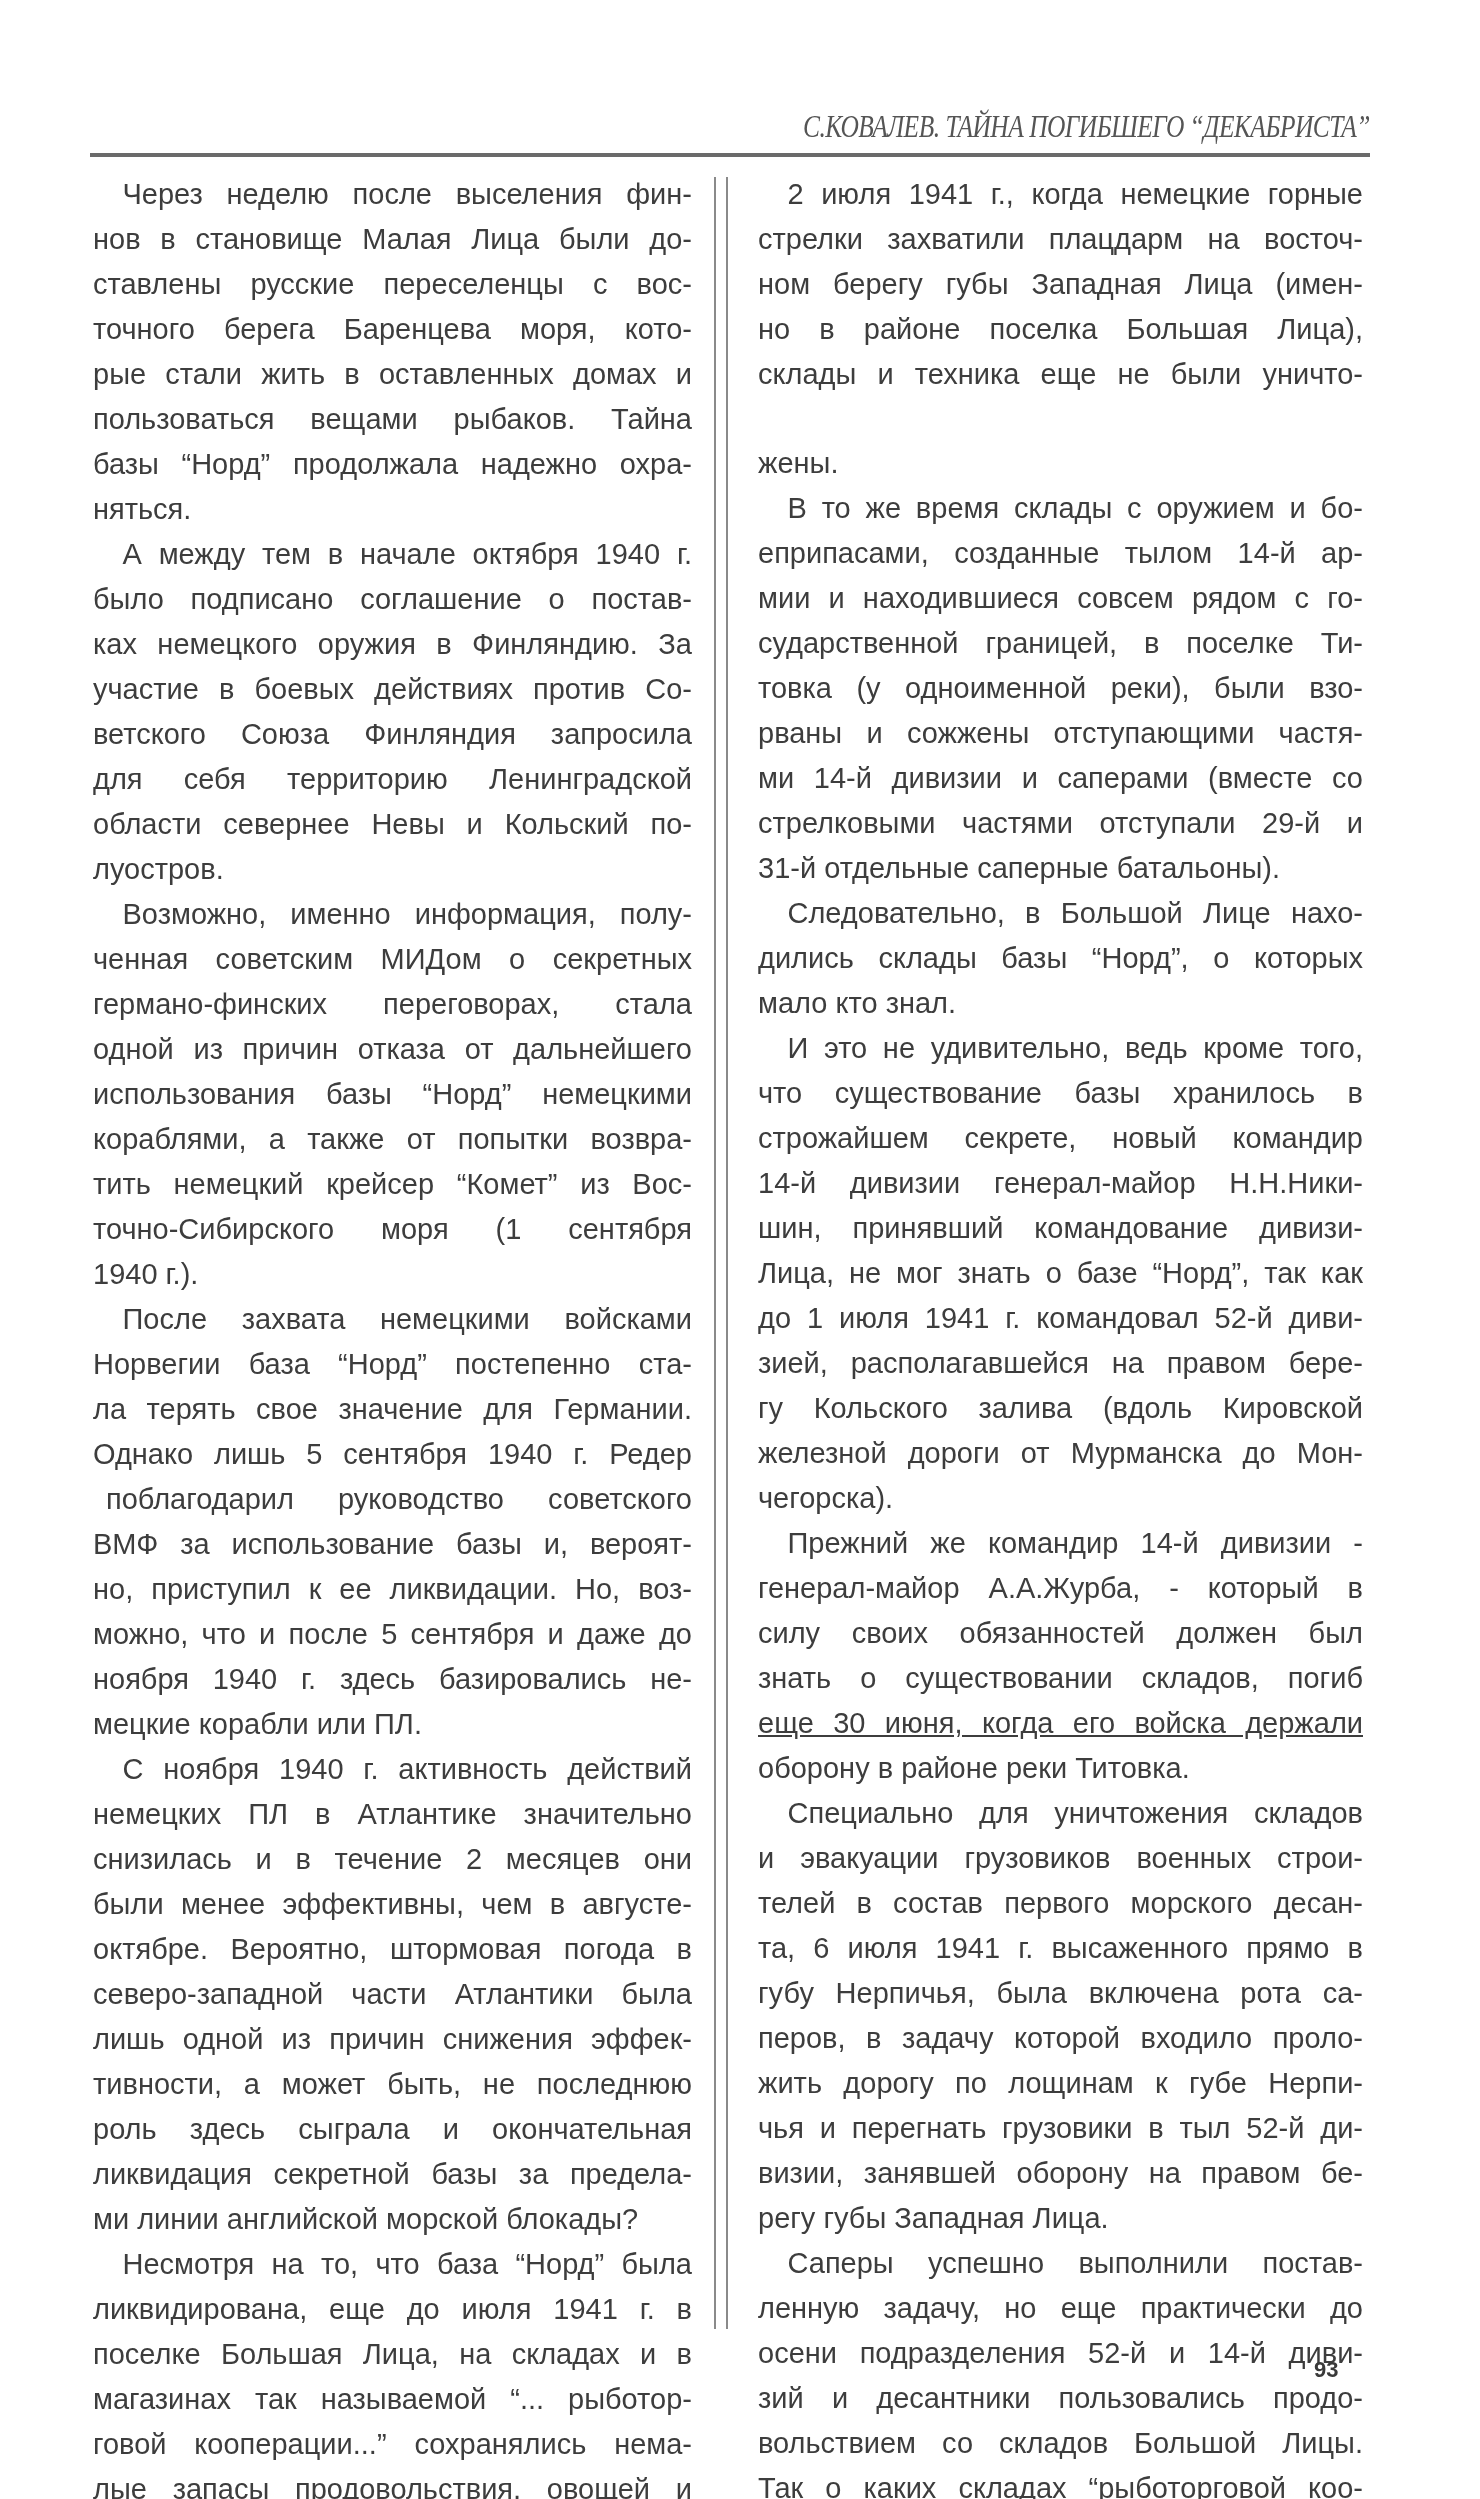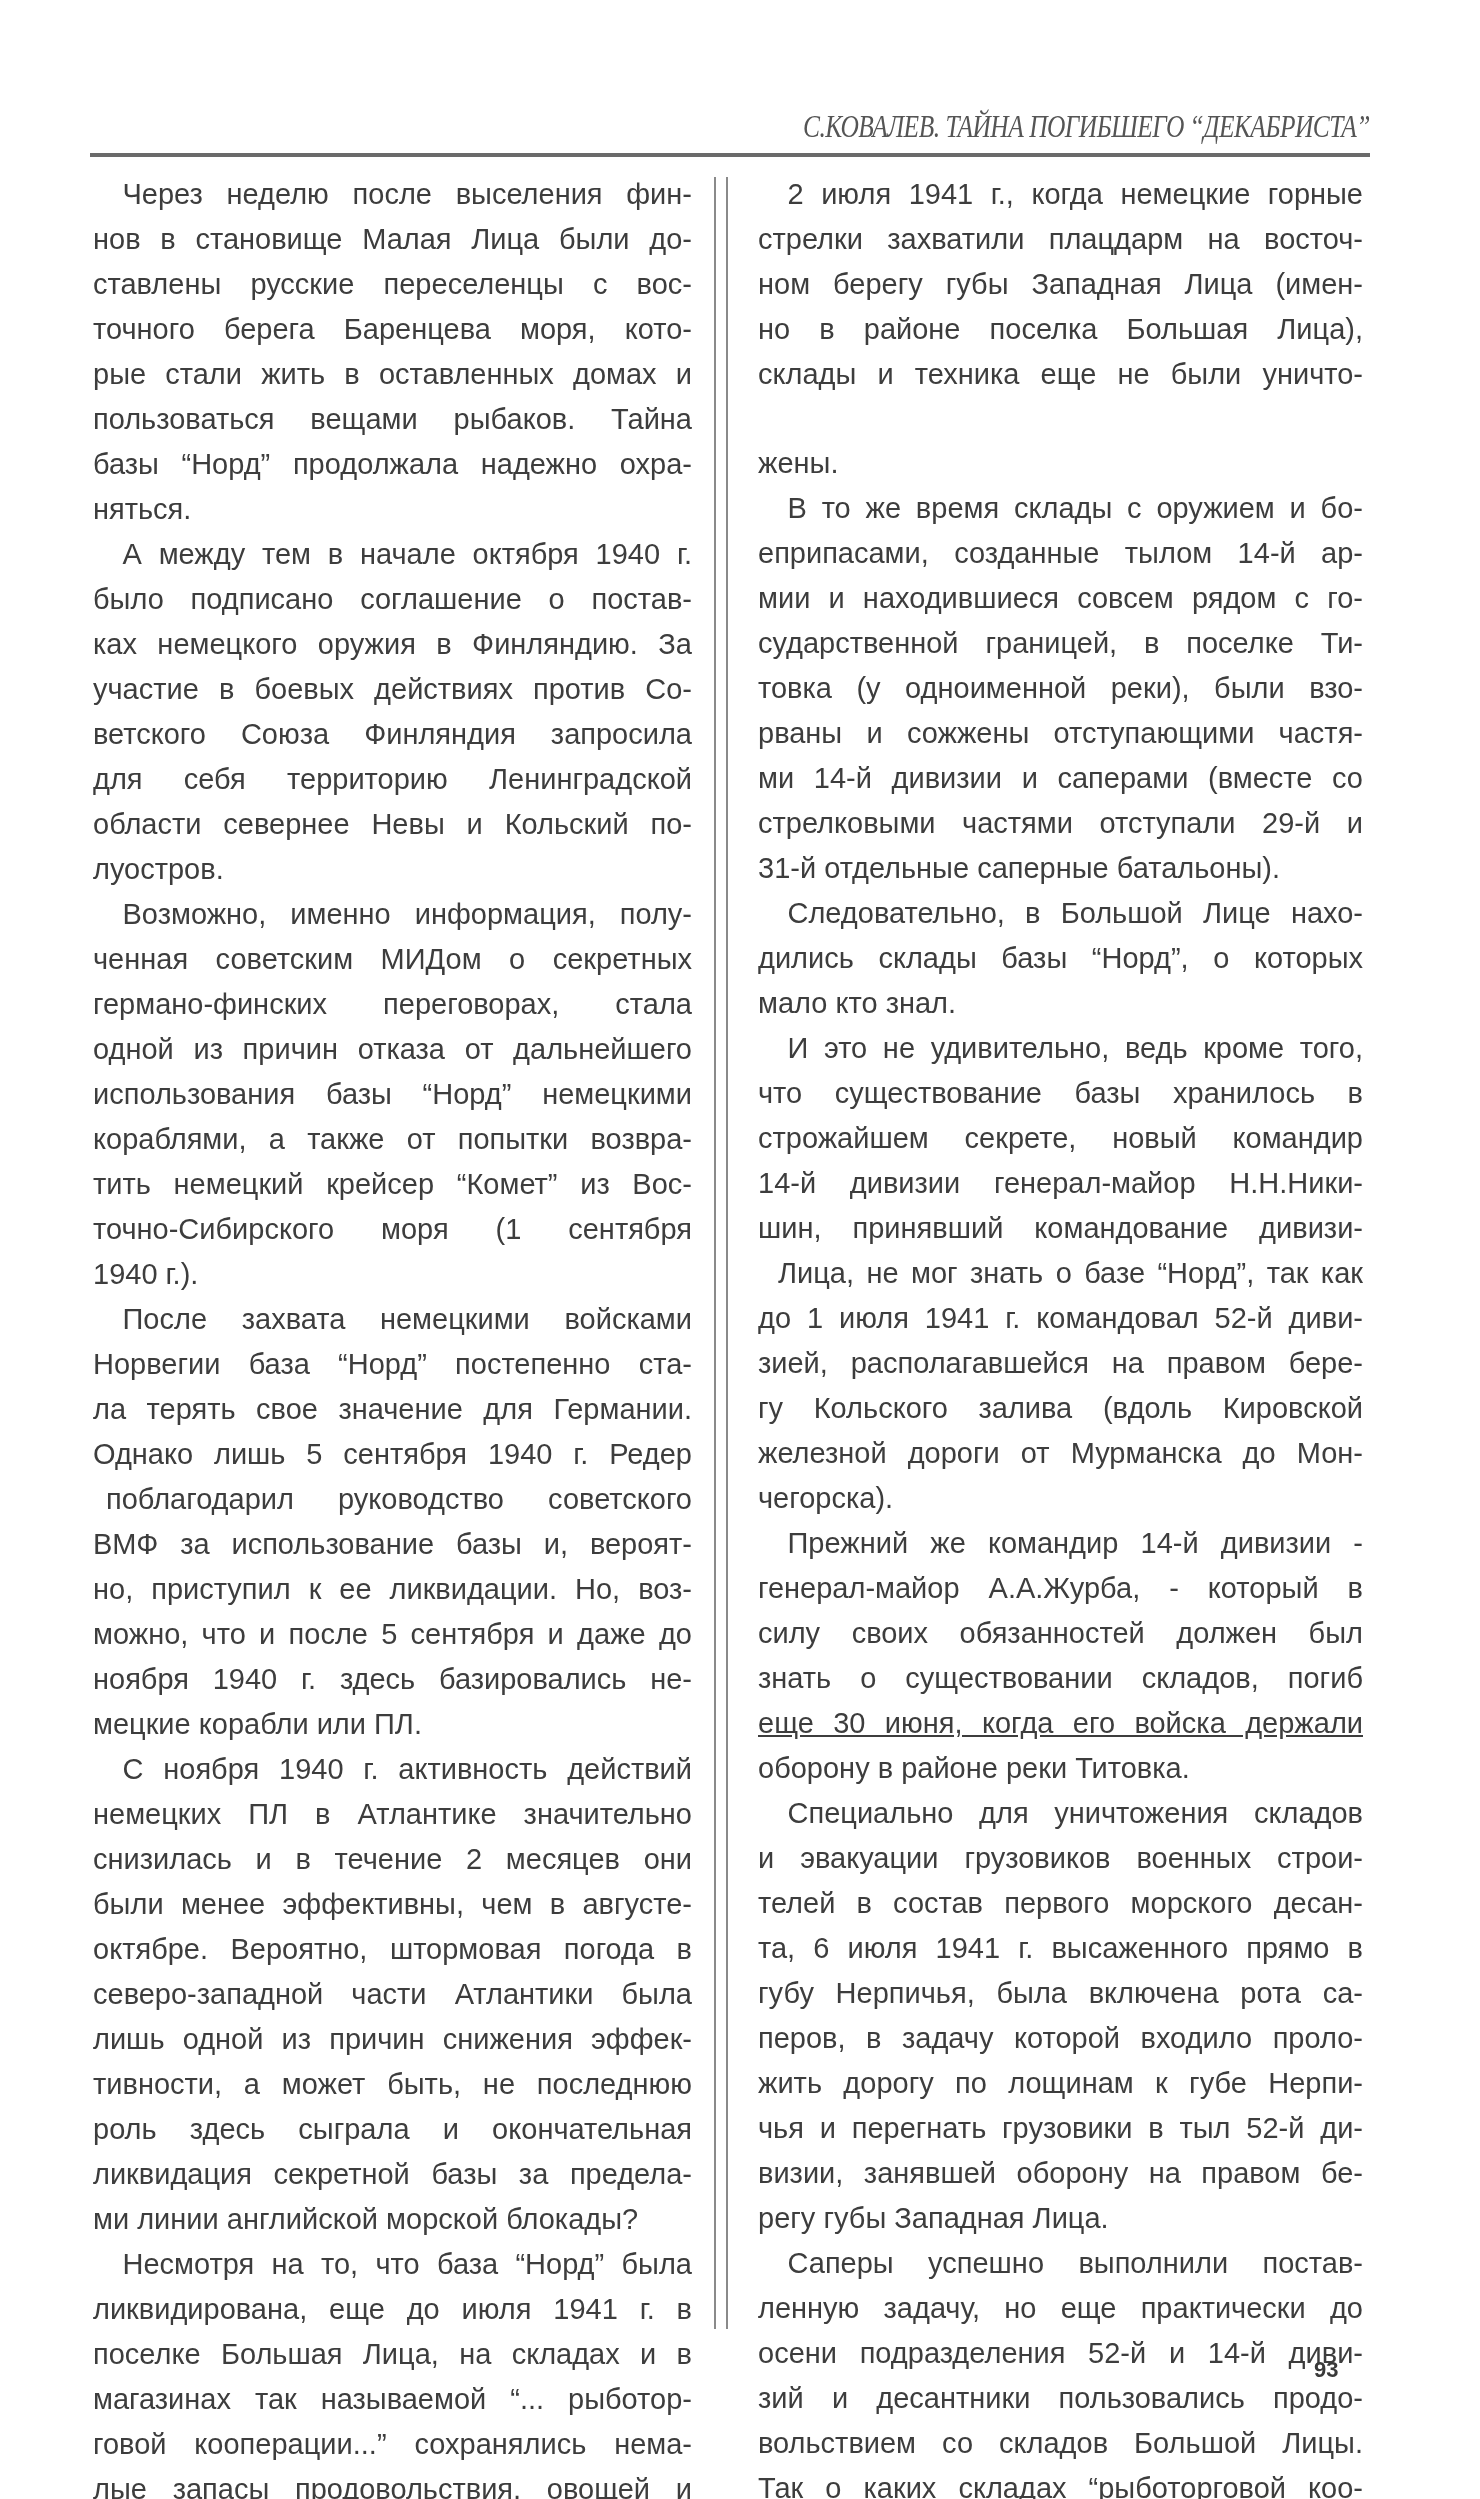--- a/index.html
+++ b/index.html
@@ -165,21 +165,21 @@
       <span class="line indent" style="display: block;">Следовательно, в Большой Лице нахо-</span>
       <span class="line" style="display: block;">дились склады базы “Норд”, о которых</span>
       <span class="line last" style="display: block;">мало кто знал.</span>
     </p>
     <p>
       <span class="line indent" style="display: block;">И это не удивительно, ведь кроме того,</span>
       <span class="line" style="display: block;">что существование базы хранилось в</span>
       <span class="line" style="display: block;">строжайшем секрете, новый командир</span>
       <span class="line" style="display: block;">14-й дивизии генерал-майор Н.Н.Ники-</span>
       <span class="line" style="display: block;">шин, принявший командование дивизи-</span>
-      <span class="line" style="display: block; margin-left: 20px;">Лица, не мог знать о базе “Норд”, так как</span>
+      <span class="line" style="display: block;">Лица, не мог знать о базе “Норд”, так как</span>
       <span class="line" style="display: block;">до 1 июля 1941 г. командовал 52-й диви-</span>
       <span class="line" style="display: block;">зией, располагавшейся на правом бере-</span>
       <span class="line" style="display: block;">гу Кольского залива (вдоль Кировской</span>
       <span class="line" style="display: block;">железной дороги от Мурманска до Мон-</span>
       <span class="line last" style="display: block;">чегорска).</span>
     </p>
     <p>
       <span class="line indent" style="display: block;">Прежний же командир 14-й дивизии -</span>
       <span class="line" style="display: block;">генерал-майор А.А.Журба, - который в</span>
       <span class="line" style="display: block;">силу своих обязанностей должен был</span>

